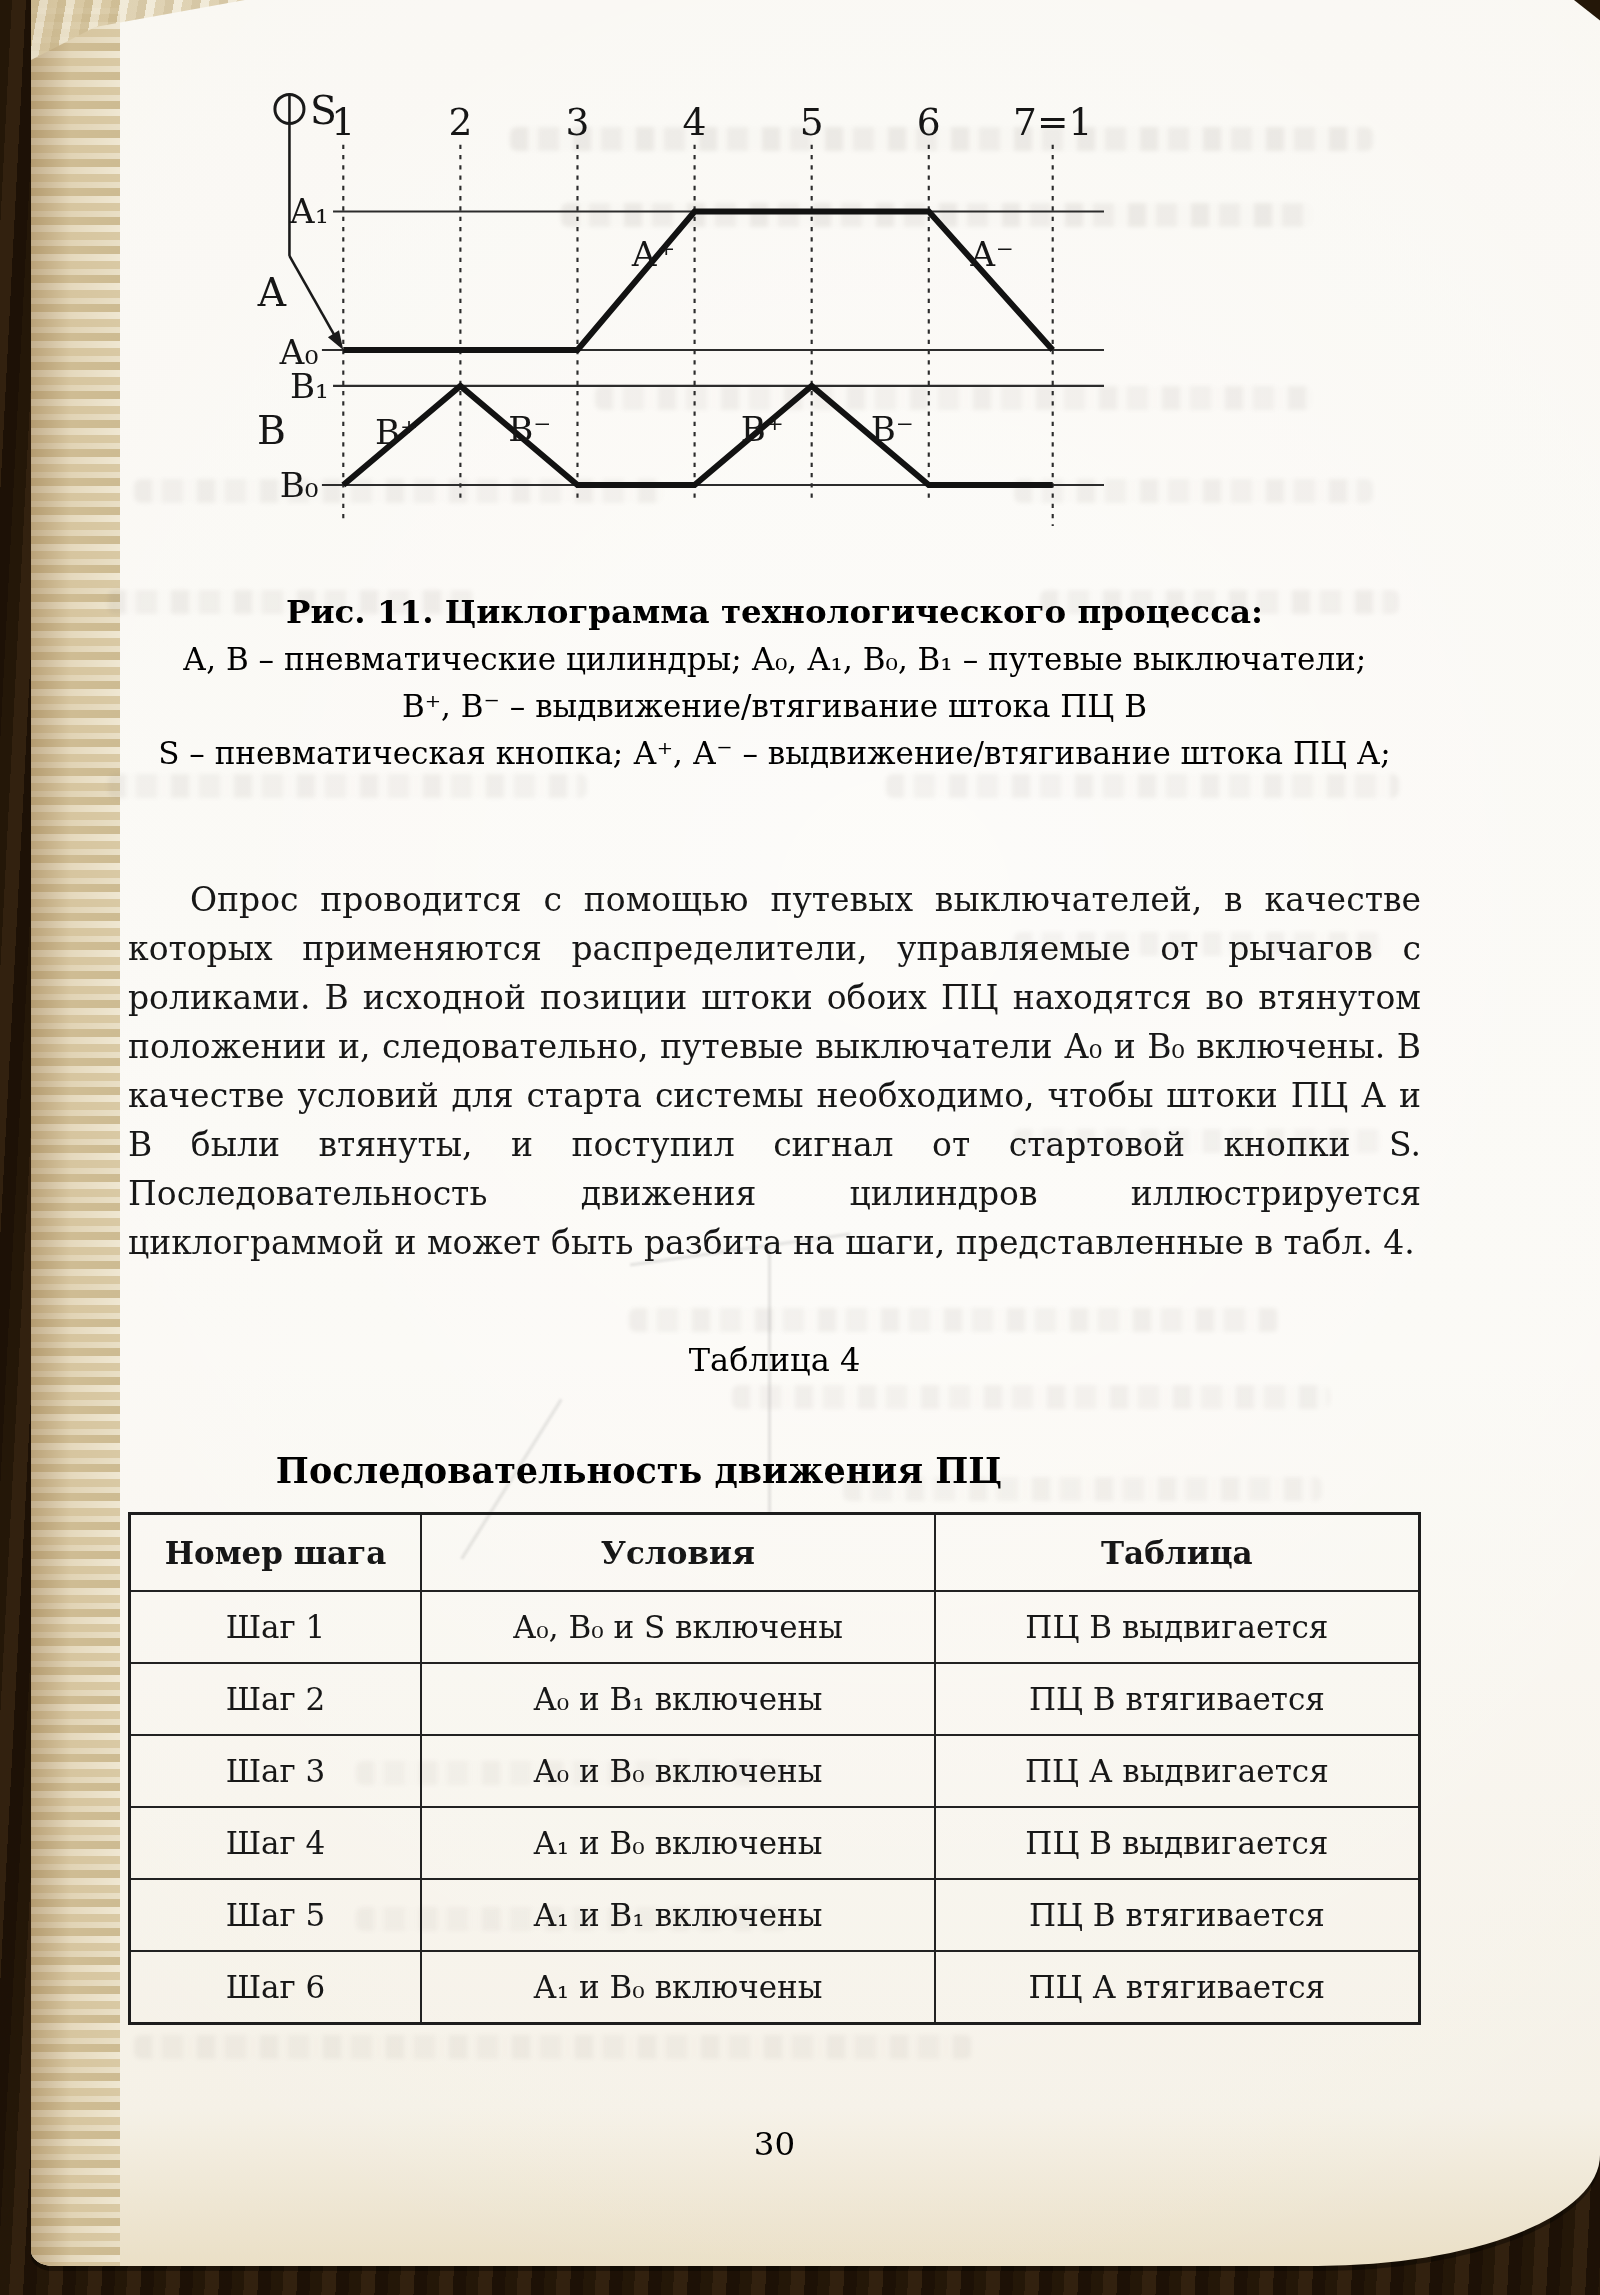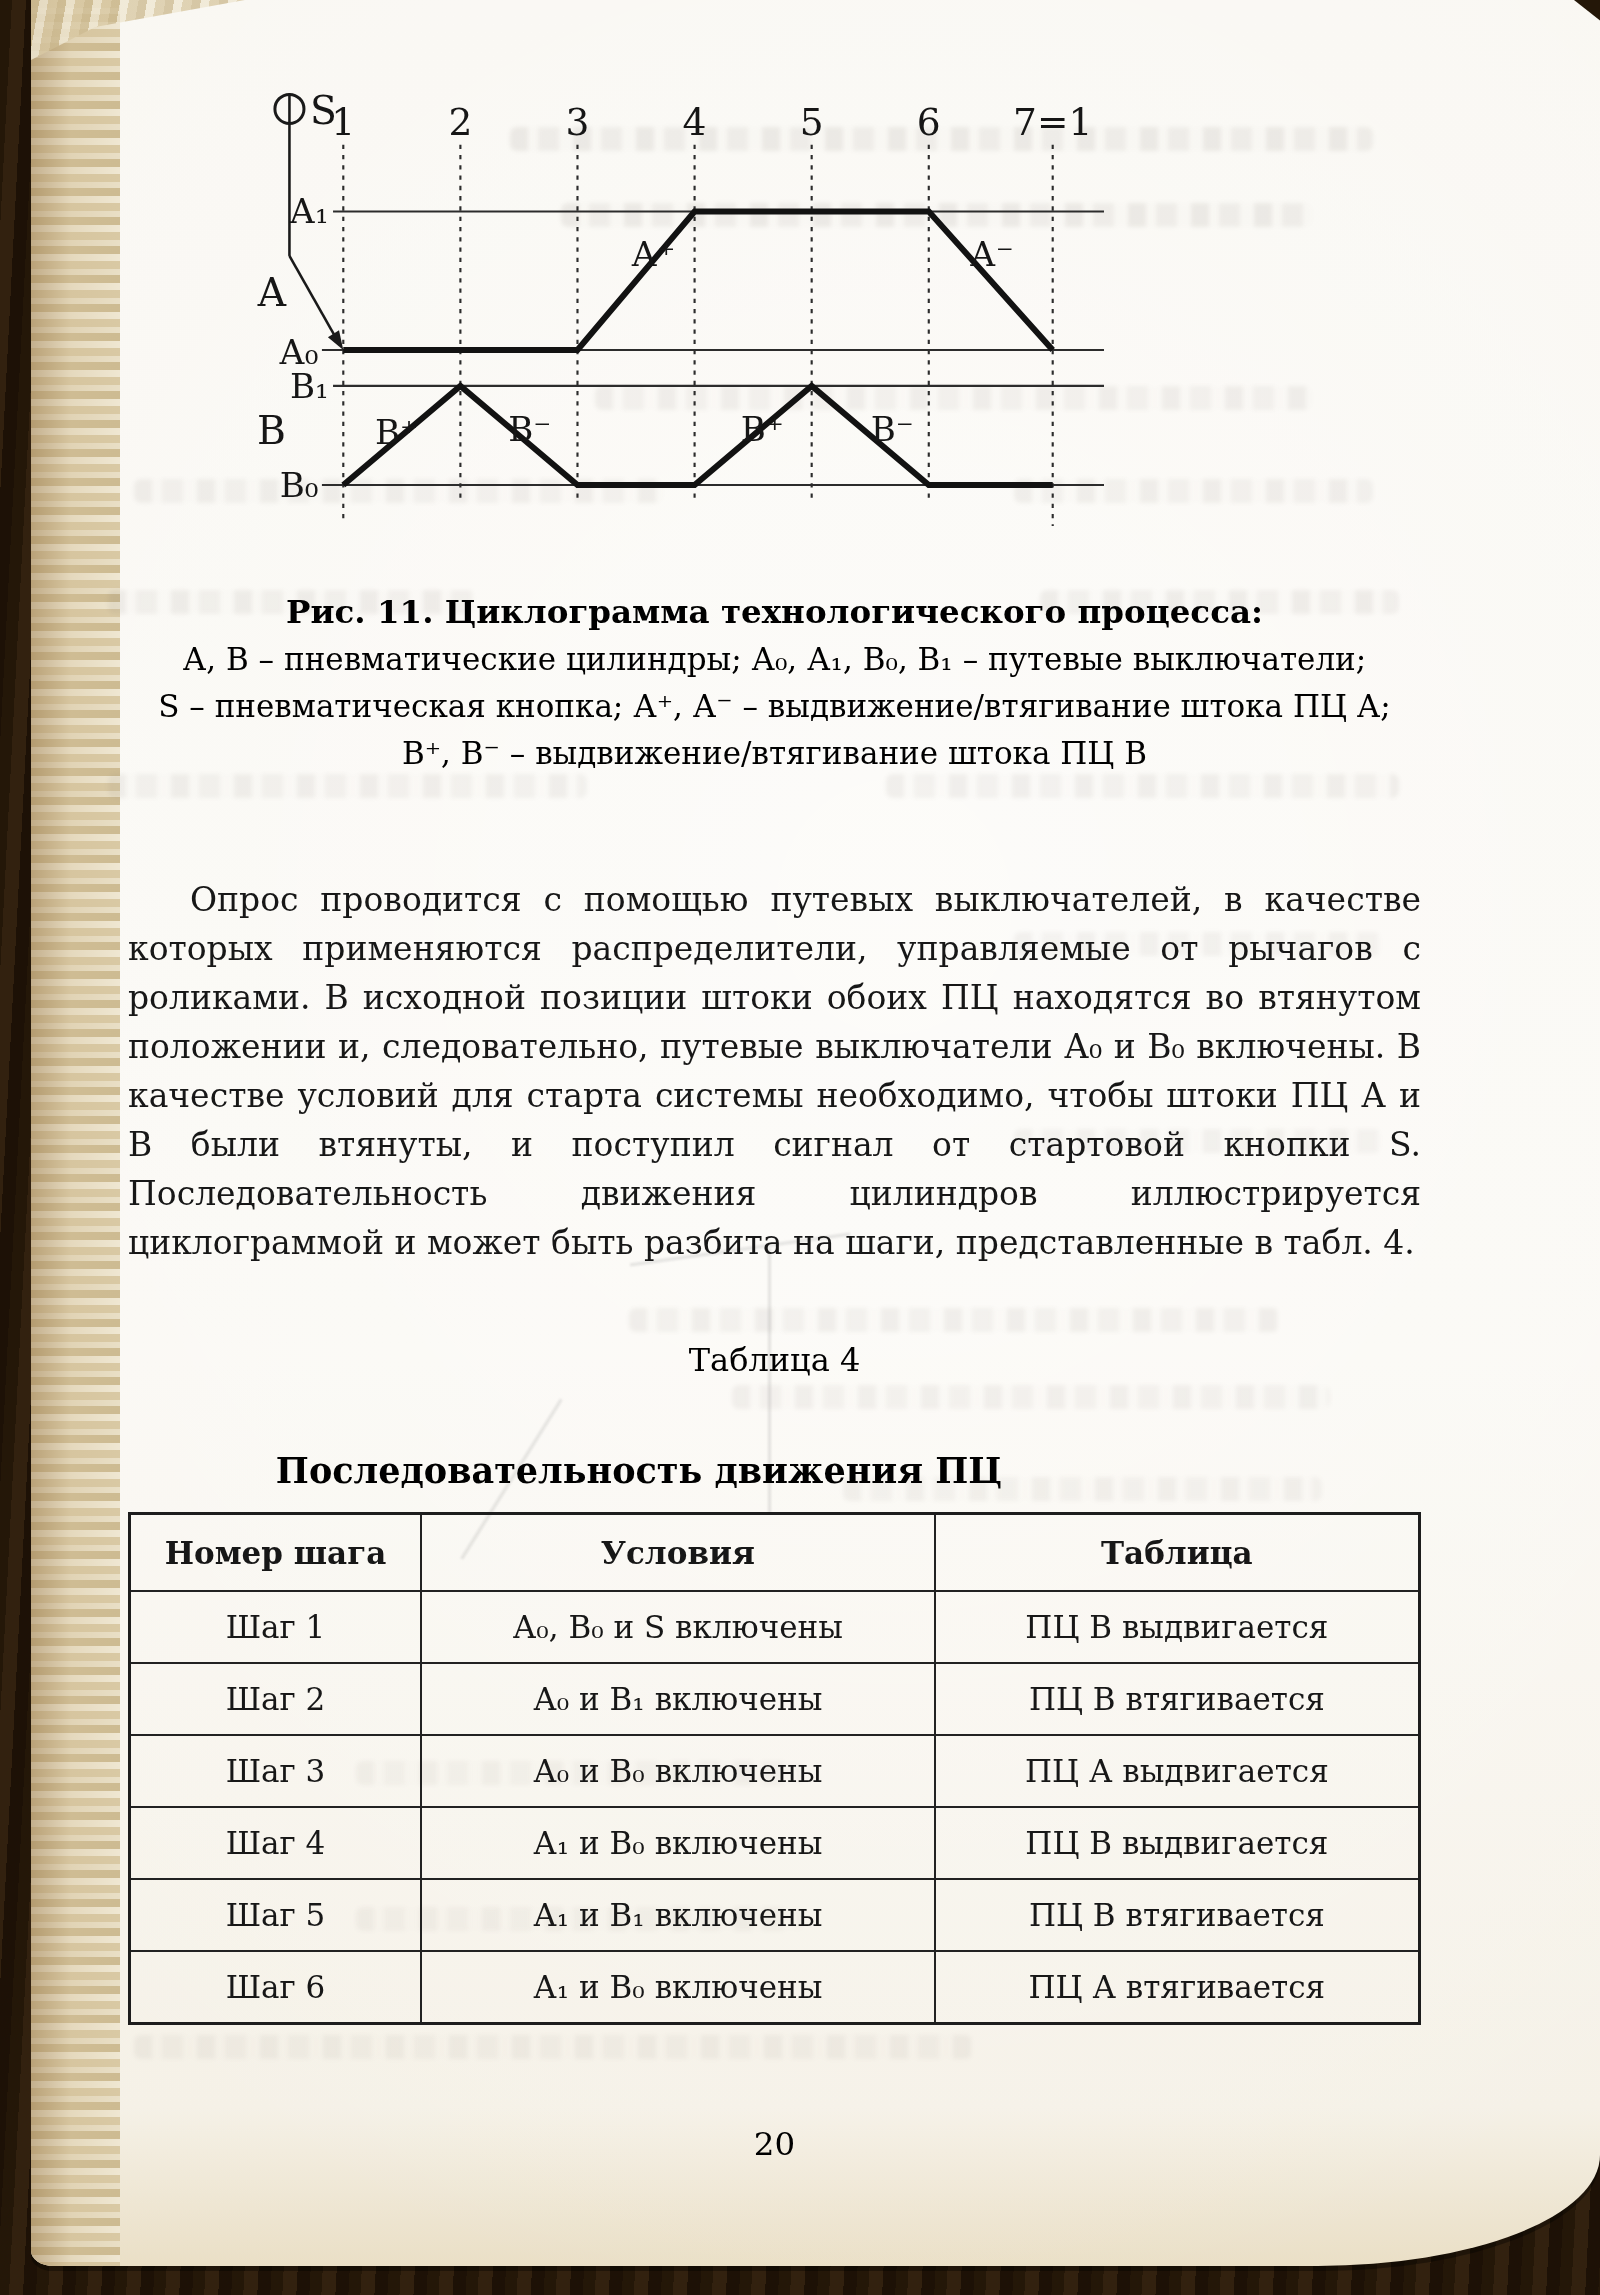--- a/index.html
+++ b/index.html
@@ -153,22 +153,22 @@
     <text class="cyc-slope" x="848" y="212">А⁻</text>
     <text class="cyc-slope" x="152" y="420">В⁺</text>
     <text class="cyc-slope" x="308" y="416">В⁻</text>
     <text class="cyc-slope" x="580" y="416">В⁺</text>
     <text class="cyc-slope" x="732" y="416">В⁻</text>
   </svg>
 
   <div class="caption">
     <div class="cap-title">Рис. 11. Циклограмма технологического процесса:</div>
     <div class="cap-line">А, В – пневматические цилиндры; А₀, А₁, В₀, В₁ – путевые выключатели;</div>
+    <div class="cap-line">В⁺, В⁻ – выдвижение/втягивание штока ПЦ В</div>
     <div class="cap-line">S – пневматическая кнопка; А⁺, А⁻ – выдвижение/втягивание штока ПЦ А;</div>
-    <div class="cap-line">В⁺, В⁻ – выдвижение/втягивание штока ПЦ В</div>
   </div>
 
   <p class="body-par">Опрос проводится с помощью путевых выключателей, в качестве которых применяются распределители, управляемые от рычагов с роликами. В исходной позиции штоки обоих ПЦ находятся во втянутом положении и, следовательно, путевые выключатели А₀ и В₀ включены. В качестве условий для старта системы необходимо, чтобы штоки ПЦ  А и В были втянуты, и поступил сигнал от стартовой кнопки S. Последовательность движения цилиндров иллюстрируется циклограммой и может быть разбита на шаги, представленные в табл. 4.</p>
 
   <div class="tbl-label">Таблица 4</div>
   <div class="tbl-title">Последовательность движения ПЦ</div>
 
   <table class="steps">
     <colgroup>
         <col class="col1">
@@ -209,17 +209,17 @@
         <td>ПЦ В втягивается</td>
       </tr>
       <tr>
         <td>Шаг 6</td>
         <td>А₁ и В₀ включены</td>
         <td>ПЦ А втягивается</td>
       </tr>
     </tbody>
   </table>
 
-  <div class="pageno">20</div>
+  <div class="pageno">30</div>
 </div>
 
 <div class="notch-tr"></div>
 
 
 </body></html>

